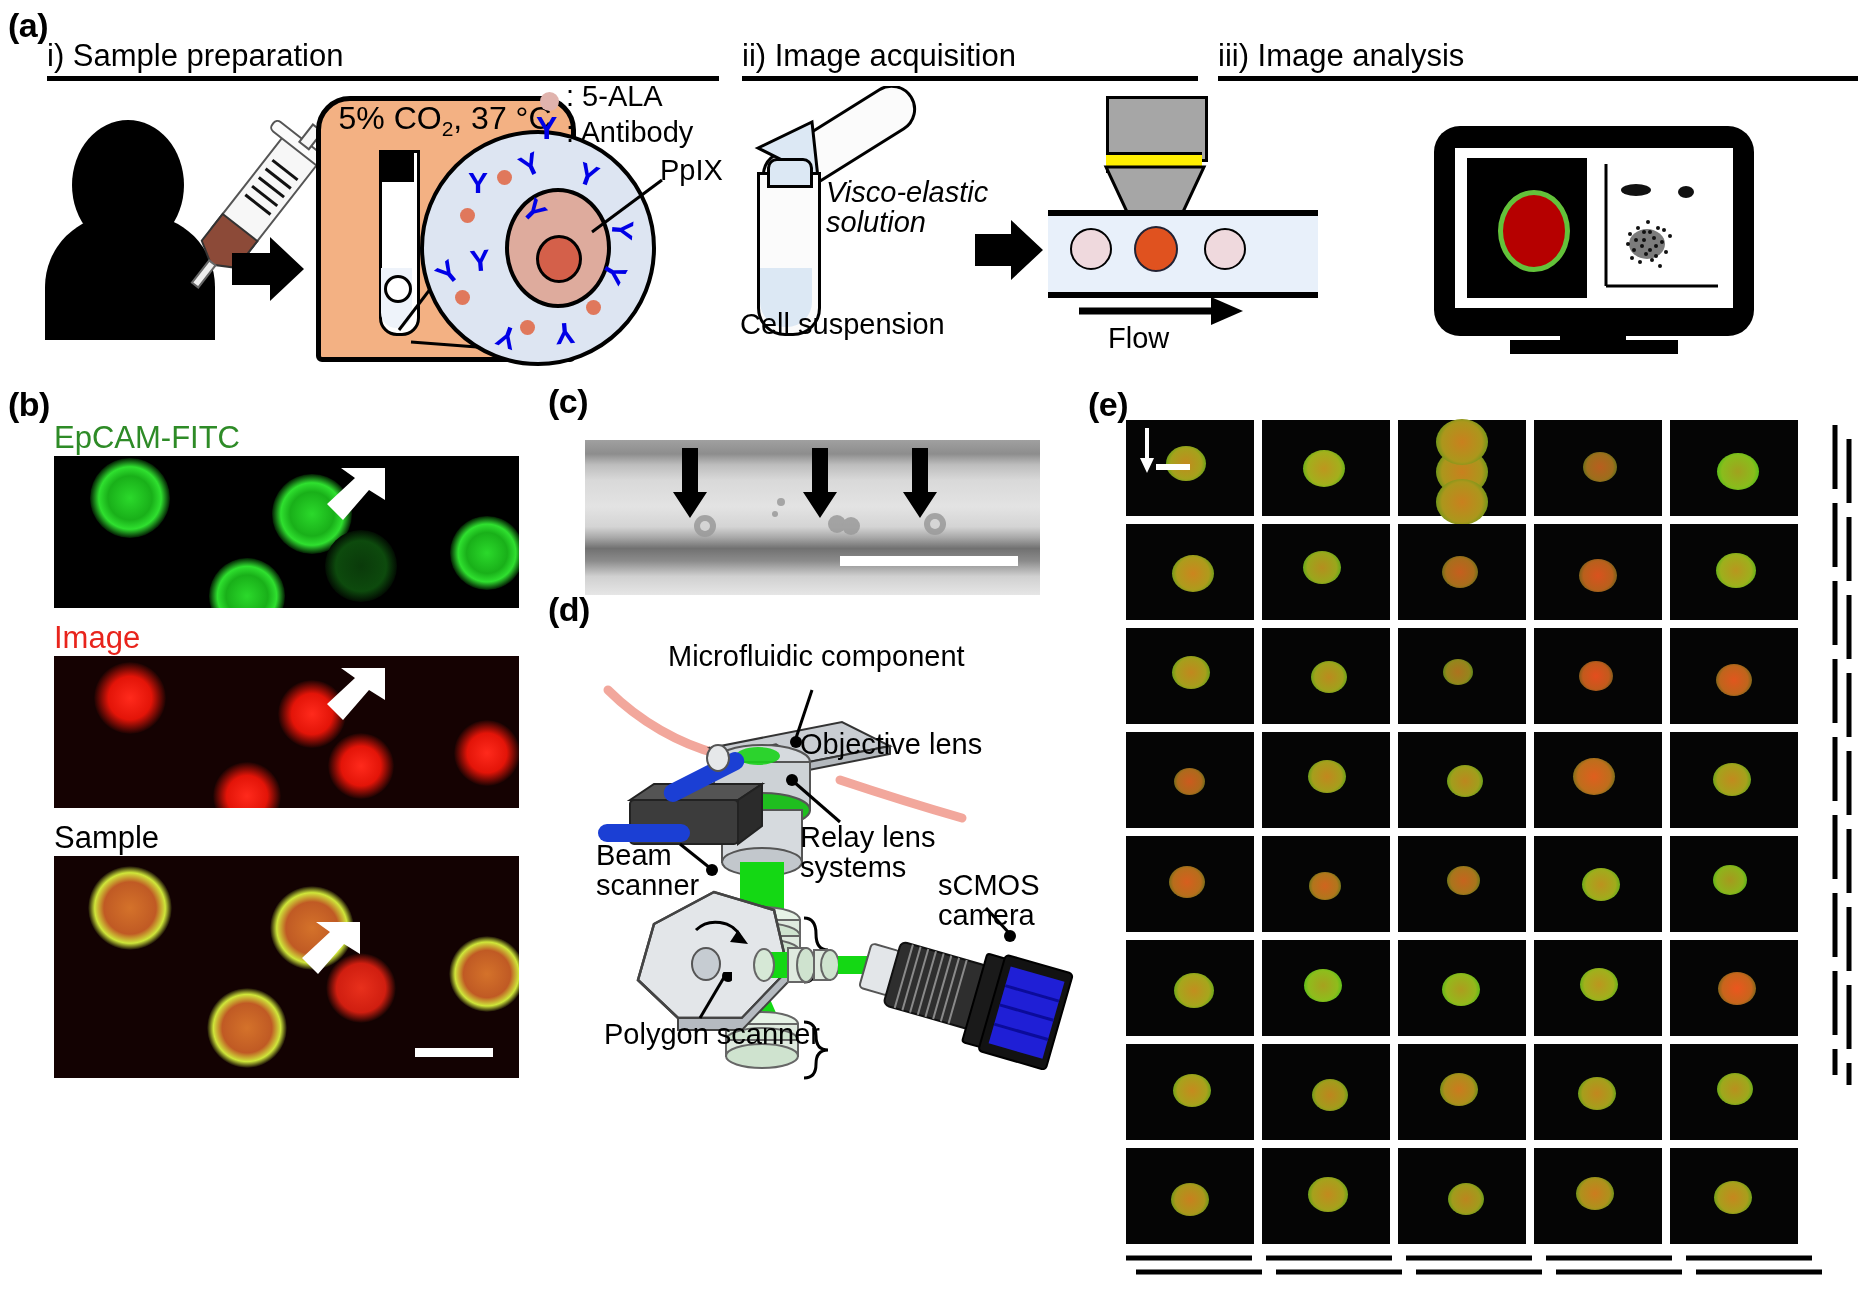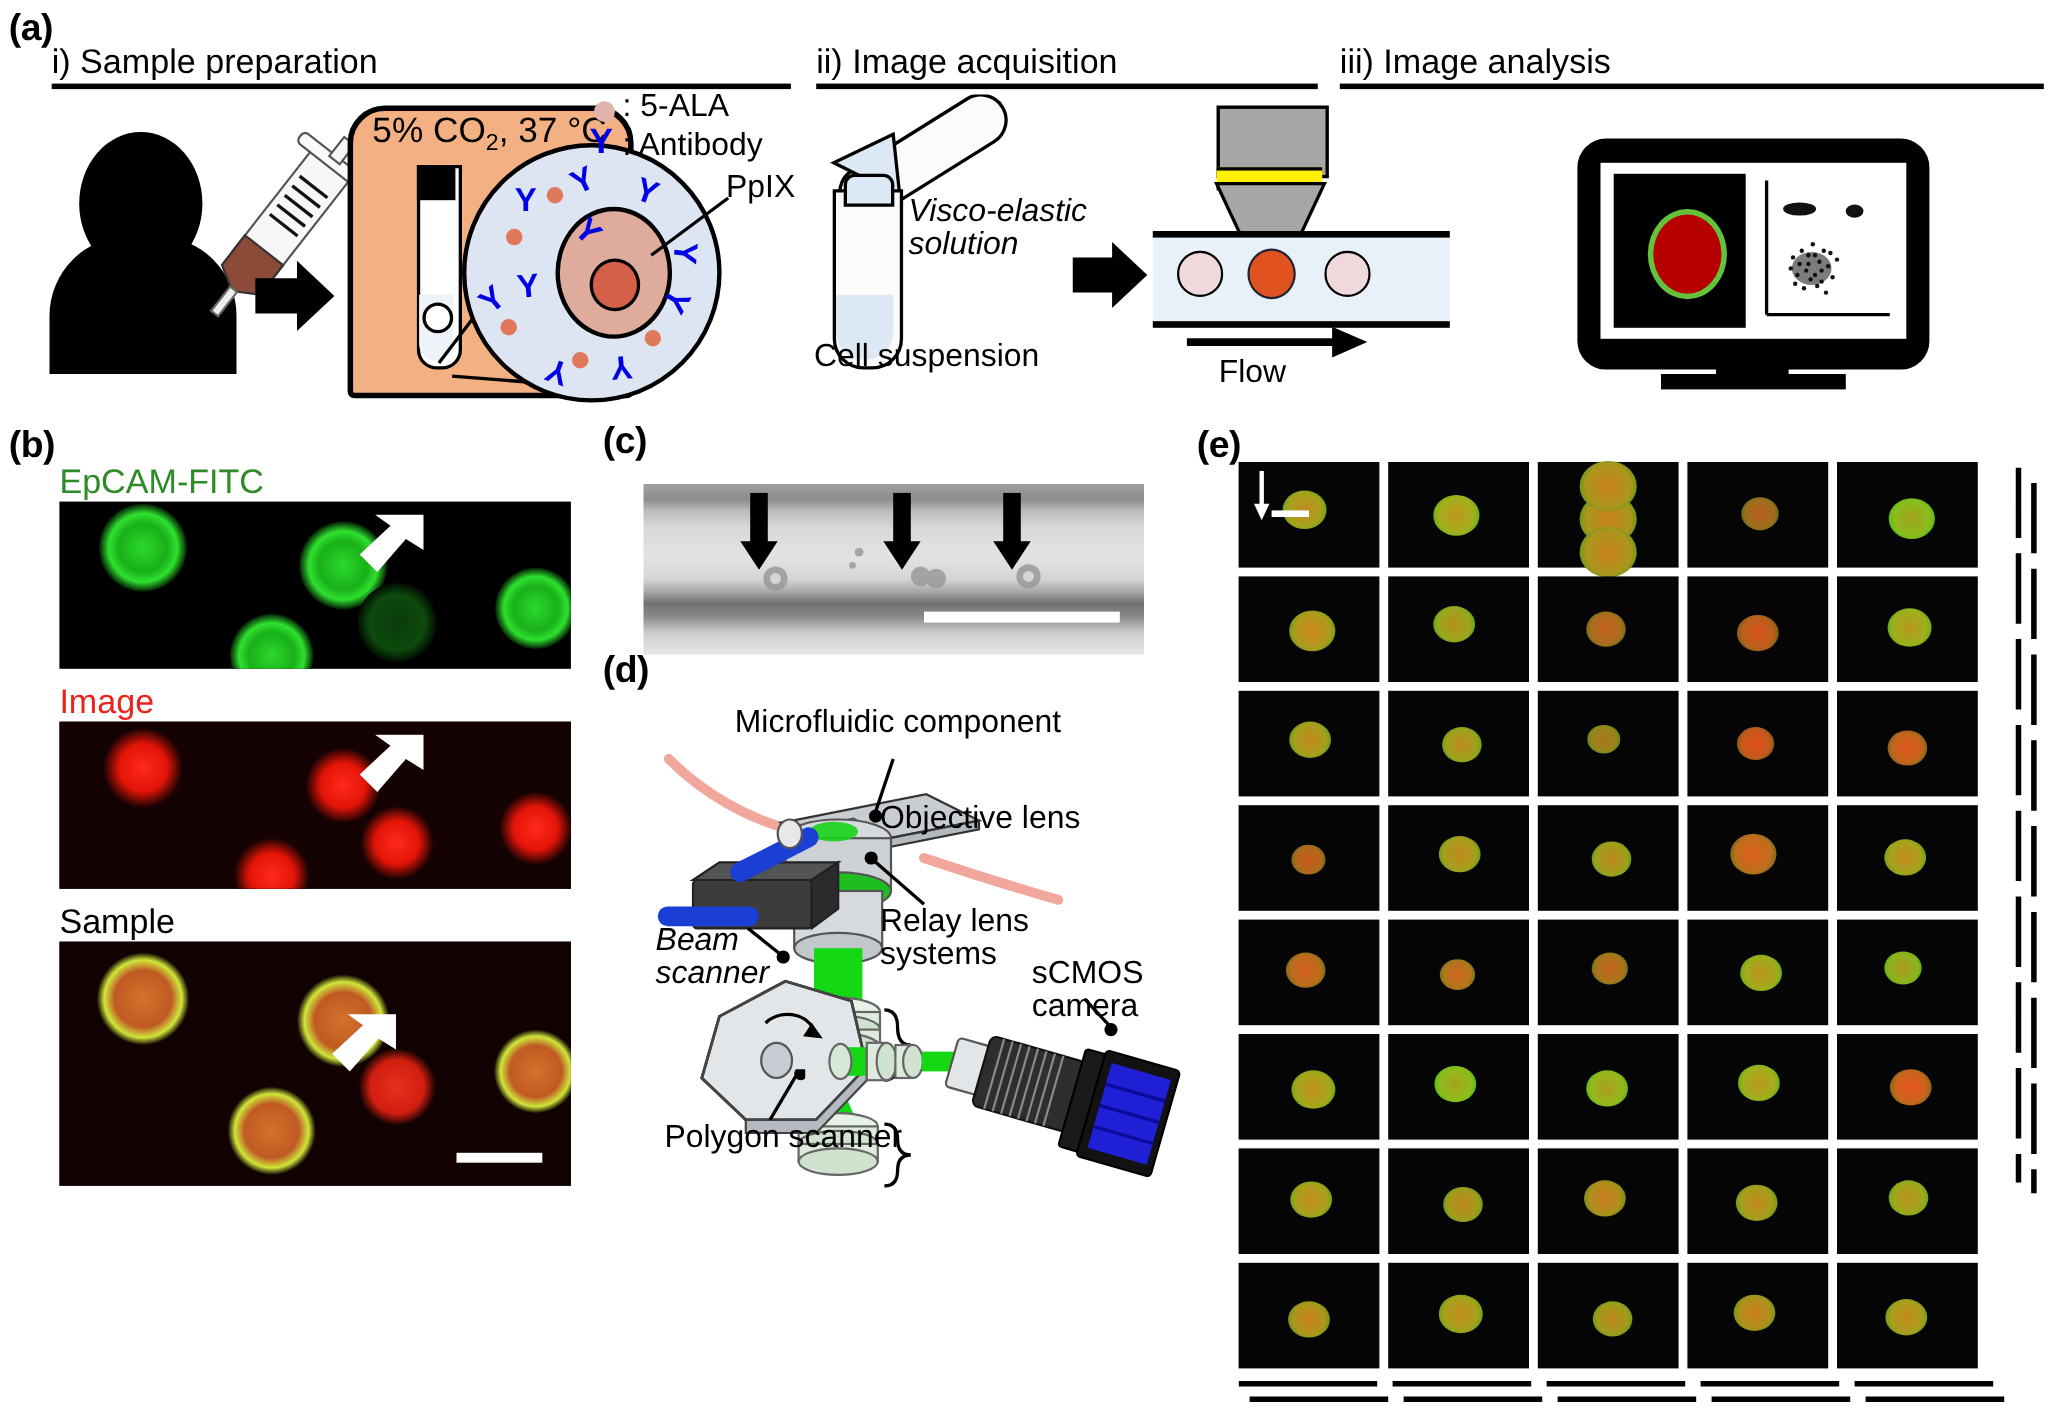--- a/index.html
+++ b/index.html
@@ -410,21 +410,21 @@
 
   <path d="M214 246 q12 0 12 16 q0 16 12 16 q-12 0 -12 16 q0 16 -12 16" stroke="#000" stroke-width="3" fill="none"></path>
   <path d="M214 350 q12 0 12 14 q0 14 12 14 q-12 0 -12 14 q0 14 -12 14" stroke="#000" stroke-width="3" fill="none"></path>
 </svg>
 
 <div class="abs lbl" style="left:800px;top:728px;">Objective lens</div>
 <div class="abs lbl" style="left:800px;top:822px;line-height:1.04;">
   <div>Relay lens</div>
   <div>systems</div>
 </div>
-<div class="abs lbl" style="left:596px;top:840px;line-height:1.04;font-style:italic;">
+<div class="abs lbl" style="left:596px;top:840px;line-height:1.04;">
   <div>Beam</div>
   <div>scanner</div>
 </div>
 
 <svg class="abs" style="left:592px;top:878px;" width="500" height="220">
 
   <g>
     <polygon points="62,46 122,14 182,32 196,92 150,140 86,140 46,102" fill="#e3e6e9" stroke="#444" stroke-width="2.5"></polygon>
     <polygon points="62,46 122,14 182,32 196,92 150,140 86,140 46,102" fill="none" stroke="#444" stroke-width="2.5"></polygon>
     <polygon points="86,140 150,140 196,92 196,104 150,152 86,152" fill="#b5bac0" stroke="#444" stroke-width="2"></polygon>

